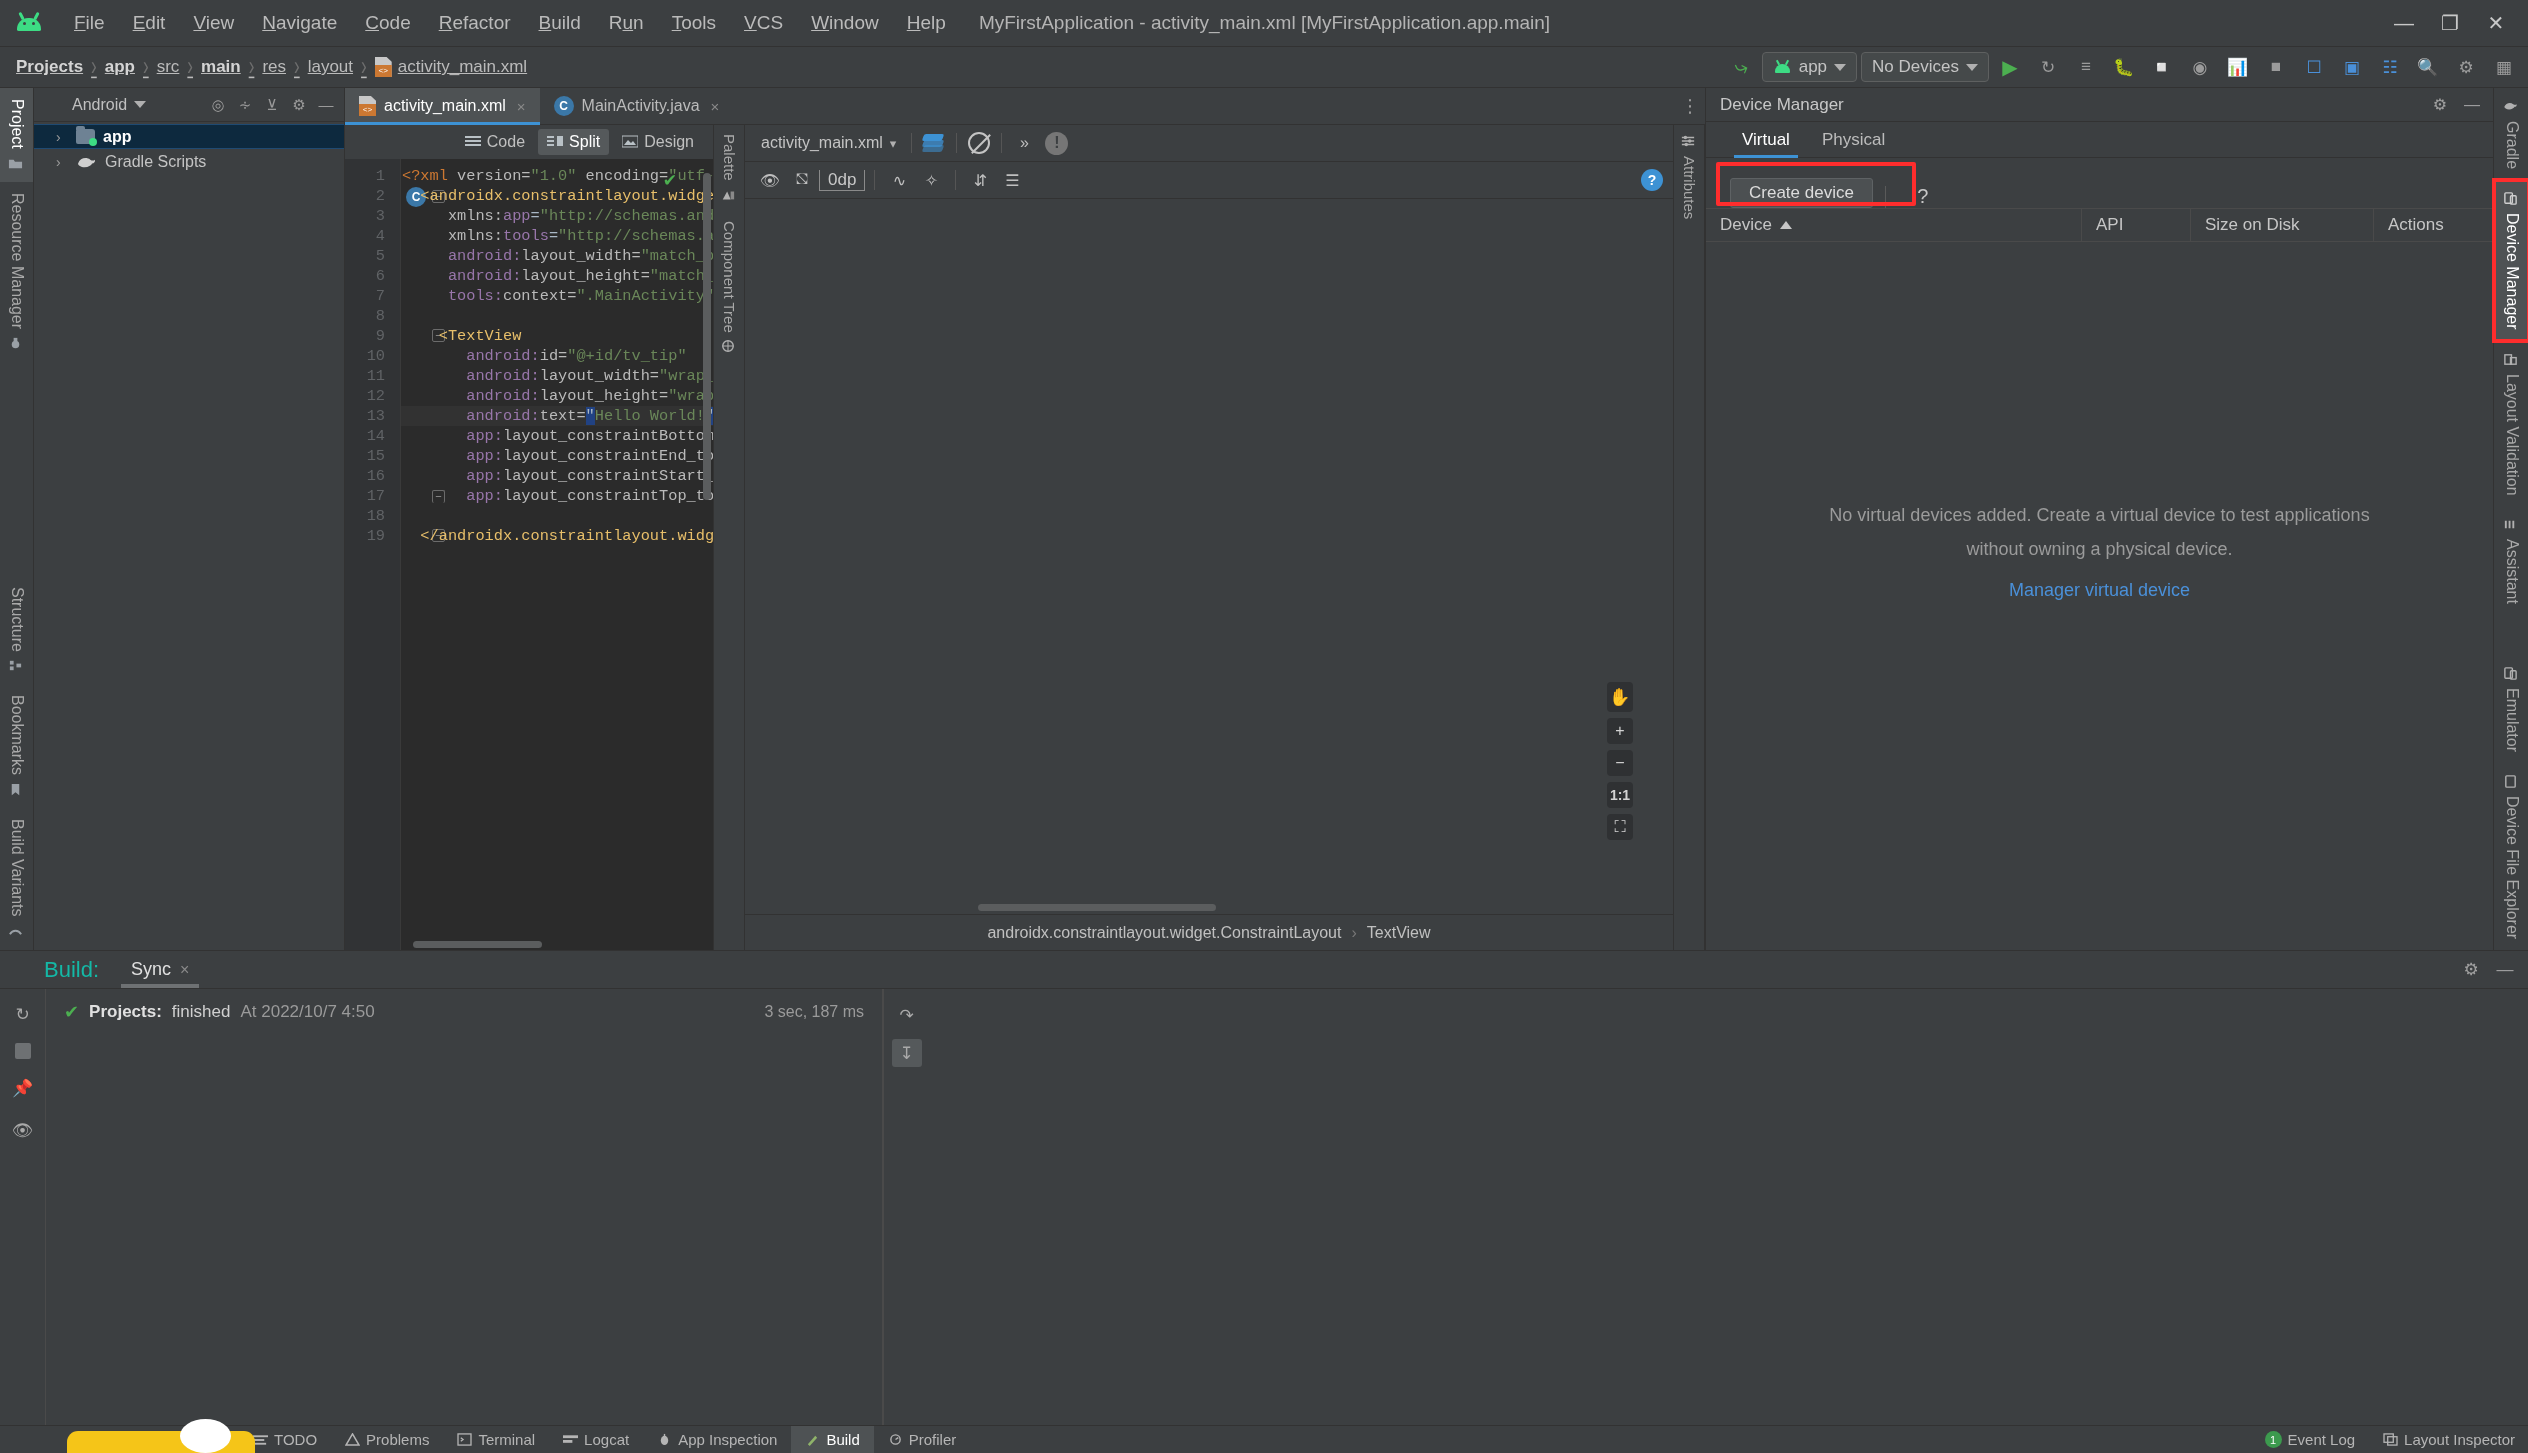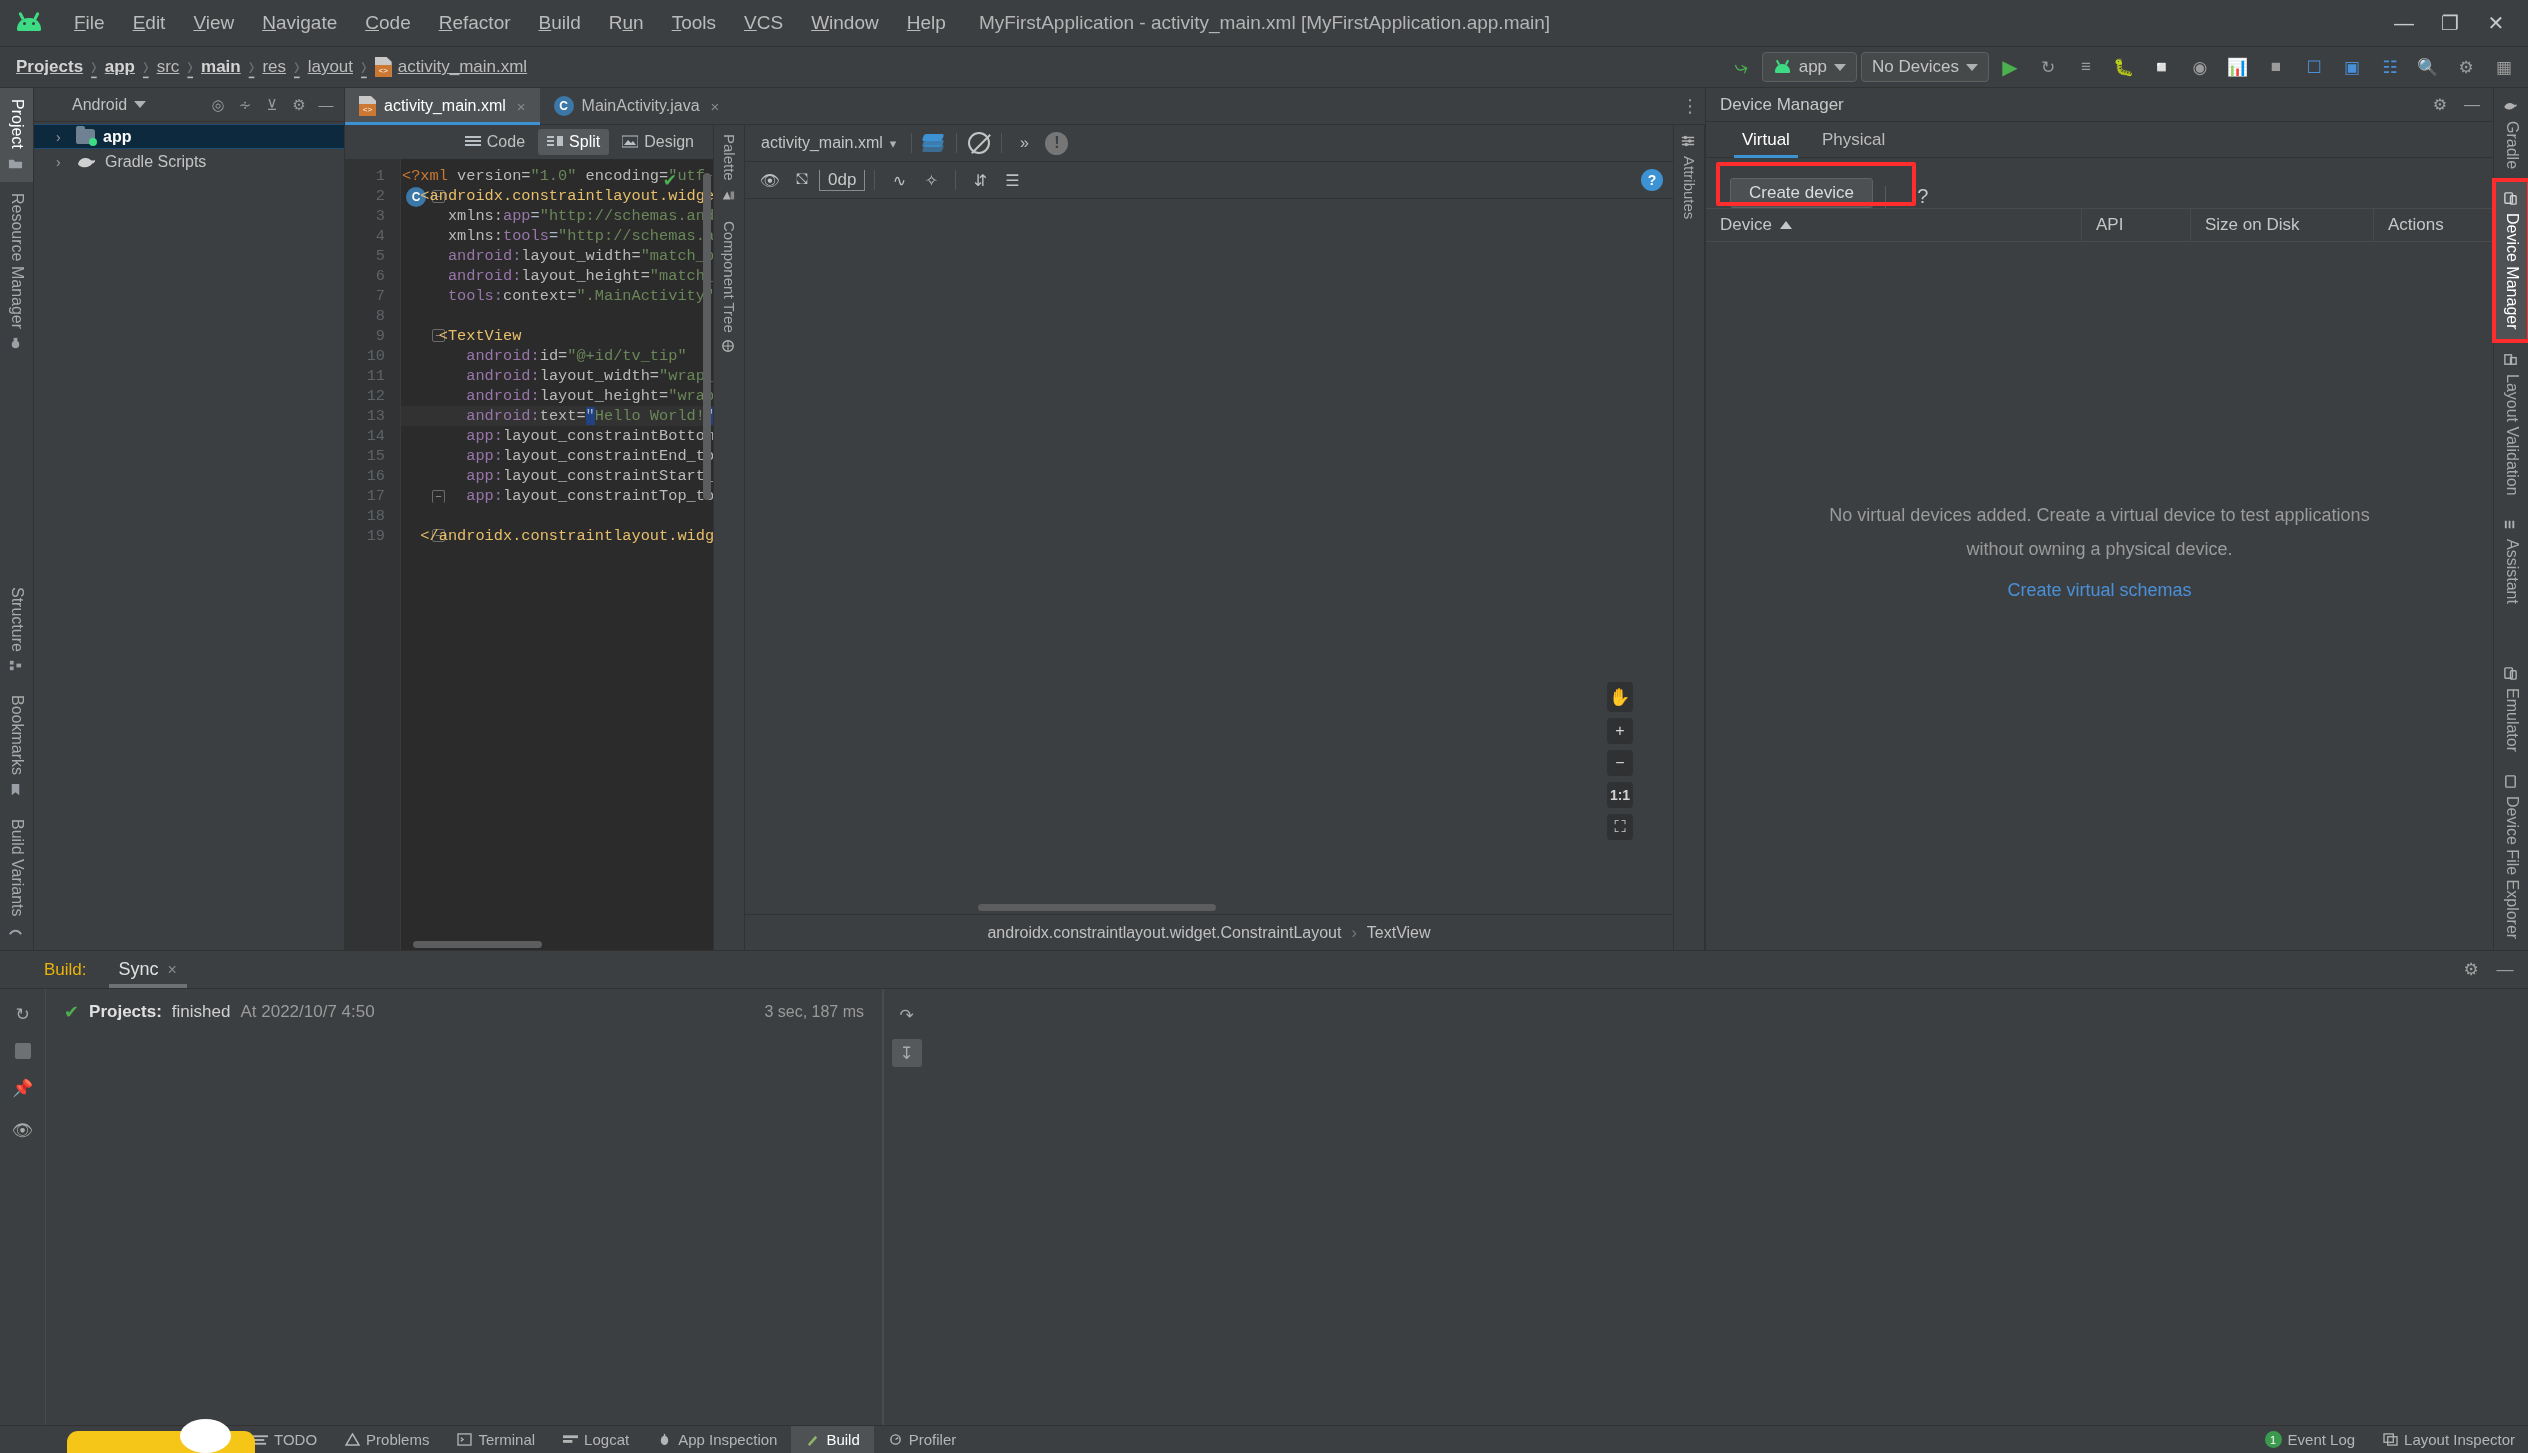--- a/index.html
+++ b/index.html
@@ -226,21 +226,21 @@
   .th.size { width: 183px; }
   .th.actions { width: 119px; border-right: none; }
   .sortarrow { width: 0; height: 0; border-left: 6px solid transparent; border-right: 6px solid transparent; border-bottom: 8px solid #c6c6c6; }
   .dm-empty { flex: 1; display: flex; flex-direction: column; align-items: center; justify-content: center; gap: 14px; padding-bottom: 119px; }
   .dm-empty p { font-size: 18px; color: #9b9b9b; text-align: center; line-height: 1.85; max-width: 574px; margin-top: 27px; }
   .dm-empty a { font-size: 18px; color: #4a90d9; text-decoration: none; }
 
   
   .build-panel { height: 475px; background: #3c3f41; border-top: 1px solid #323232; display: flex; flex-direction: column; flex: none; }
   .bp-head { height: 38px; display: flex; align-items: stretch; border-bottom: 1px solid #323232; padding-left: 44px; }
-  .bp-label { display: flex; align-items: center; font-size: 17px; color: #eab308; padding-right: 22px; }
+  .bp-label { display: flex; align-items: center; font-size: 22px; color: #14b8a6; padding-right: 22px; }
   .bp-tab { display: flex; align-items: center; gap: 9px; font-size: 18px; color: #e0e0e0; padding: 0 10px; position: relative; }
   .bp-tab::after { content: ""; position: absolute; left: 0; right: 0; bottom: 0; height: 4px; background: #6e7173; }
   .bp-tab .x { color: #8a8a8a; font-size: 16px; }
   .bp-head .tools { margin-left: auto; display: flex; align-items: center; gap: 6px; color: #a0a0a0; font-size: 17px; padding-right: 10px; }
   .bp-head .tools span { width: 28px; height: 28px; display: flex; align-items: center; justify-content: center; }
 
   .bp-body { flex: 1; display: flex; min-height: 0; }
   .bp-side { width: 46px; background: #3c3f41; display: flex; flex-direction: column; align-items: center; padding-top: 12px; gap: 16px; border-right: 1px solid #4a4a4a; }
   .bp-side .b { width: 26px; height: 26px; display: flex; align-items: center; justify-content: center; color: #aaaaaa; font-size: 17px; }
   .bp-side .b.stop { background: #6e7173; border-radius: 2px; width: 16px; height: 16px; }
@@ -661,21 +661,21 @@
         <div class="th device">
           <span>Device</span>
           <span class="sortarrow"></span>
         </div>
         <div class="th api">API</div>
         <div class="th size">Size on Disk</div>
         <div class="th actions">Actions</div>
       </div>
       <div class="dm-empty">
         <p>No virtual devices added. Create a virtual device to test applications without owning a physical device.</p>
-        <a href="#">Create virtual schemas</a>
+        <a href="#">Manager virtual device</a>
       </div>
     </div>
 
     <div class="vstrip right">
       <div class="vtab">
         <span class="vicon">
           <svg width="15" height="13" viewBox="0 0 22 16">
               <path d="M2 10c2-6 9-7 13-4 2 1.5 4 1 5 0 .6 2-1 4-3 4-1 2-4 4-8 4-4 0-7-2-7-4z" fill="#b0b0b0"></path>
             </svg>
         </span>

